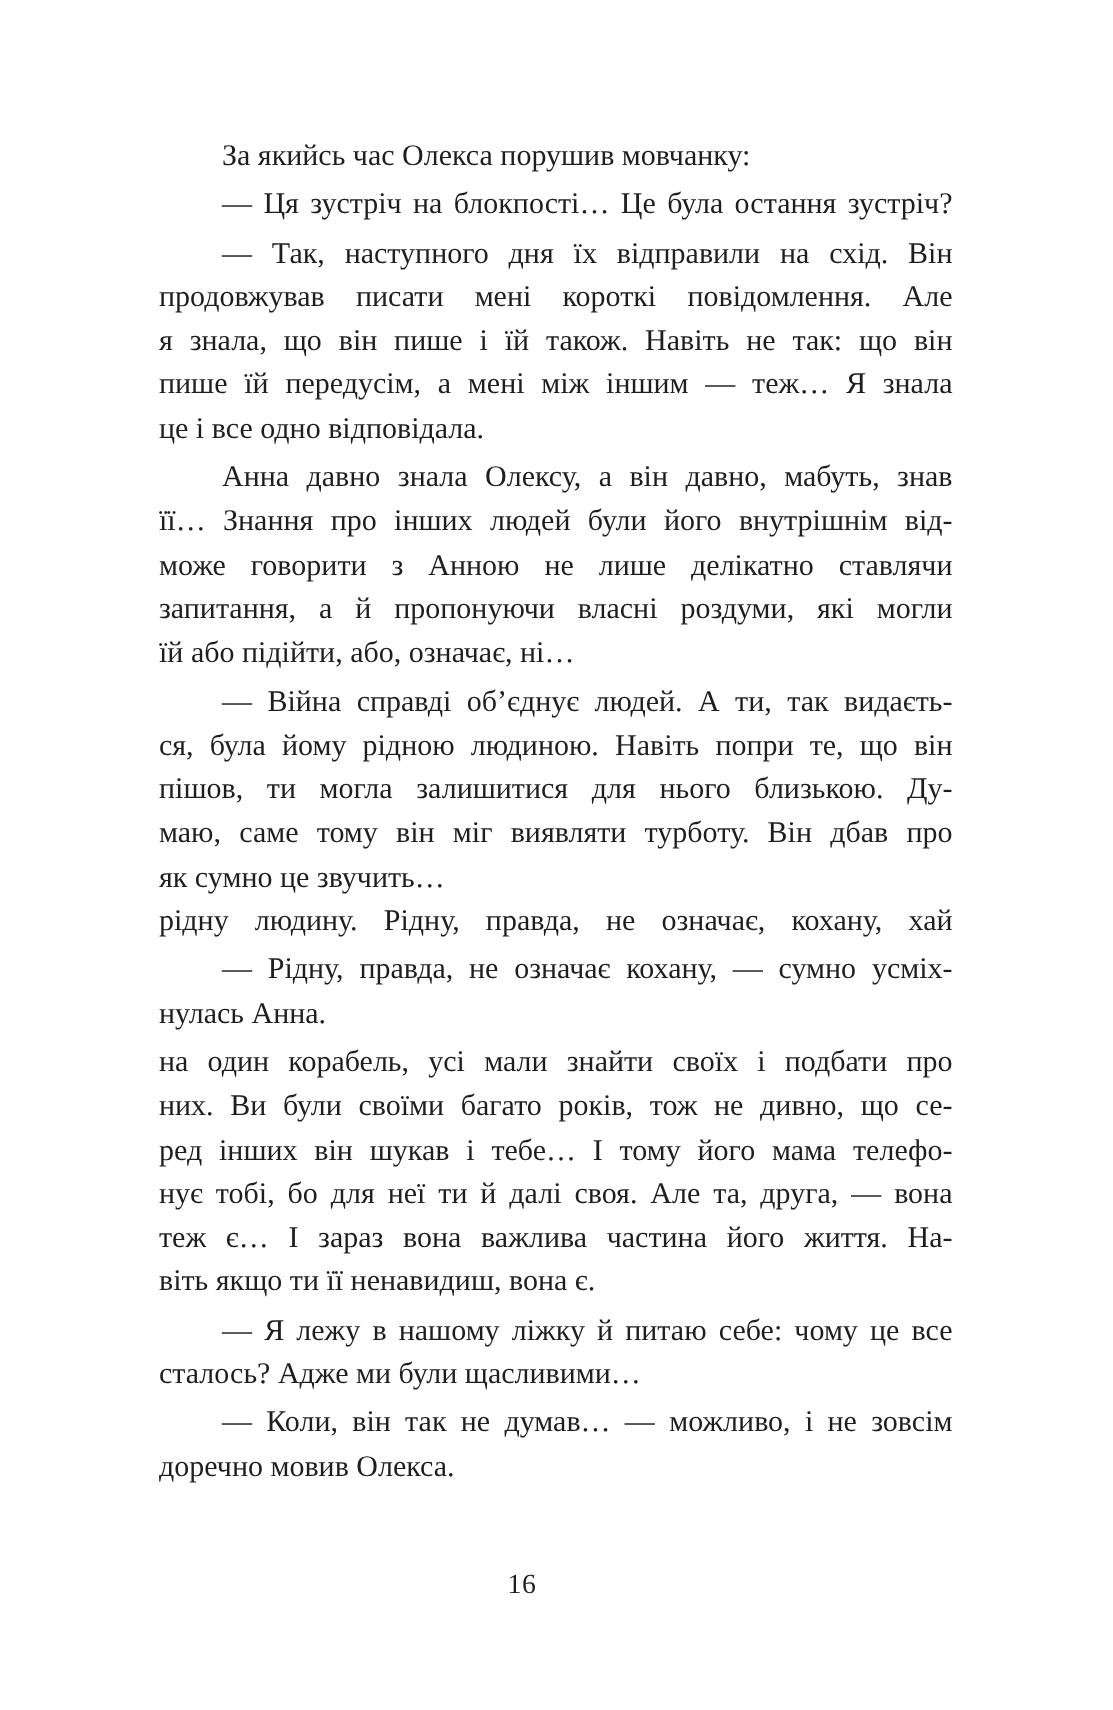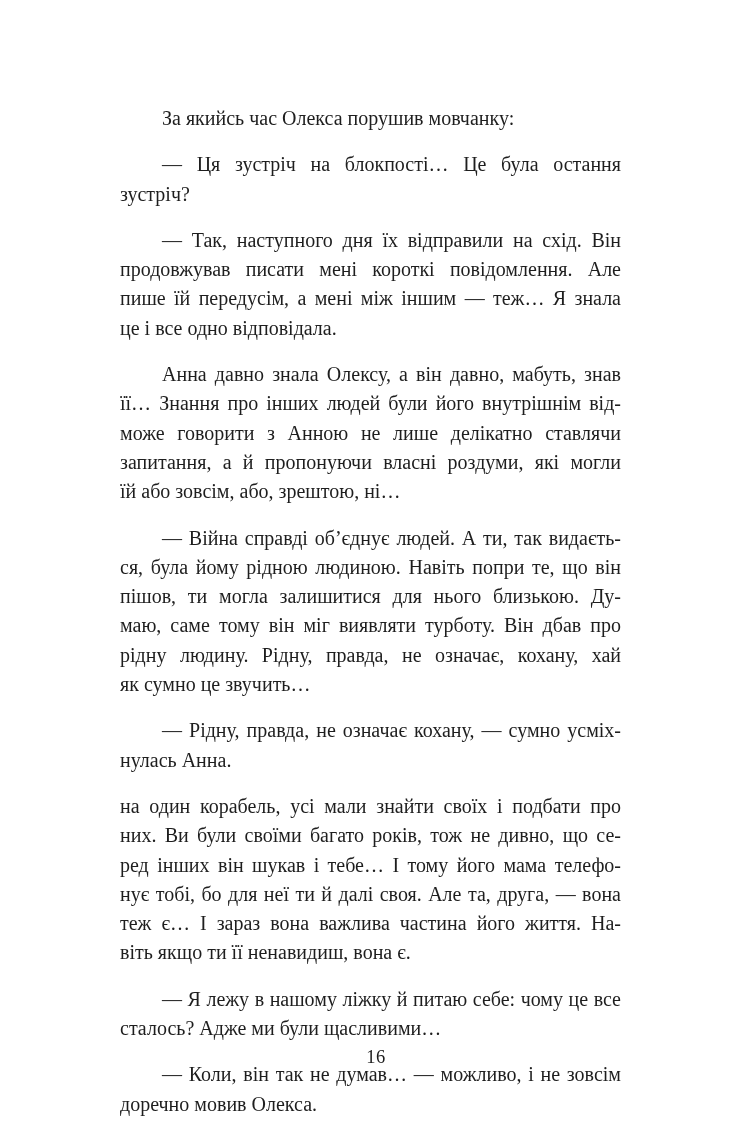--- a/index.html
+++ b/index.html
@@ -19,21 +19,21 @@
   .text-block {
     position: absolute;
     top: 87px;
     left: 103px;
     width: 535px;
     font-size: 20px;
     line-height: 29.3px;
     -webkit-font-smoothing: antialiased;
   }
   .paragraph {
-    margin: 17px;
+    margin: 3px;
     padding: 0;
   }
   .line {
     text-align: left;
   }
   .line.fill {
     text-align: justify;
     text-align-last: justify;
   }
   .line.indent {
@@ -41,54 +41,54 @@
   }
   .page-number {
     position: absolute;
     top: 1047px;
     left: 0;
     width: 696px;
     text-align: center;
     font-size: 18.5px;
     letter-spacing: 0.5px;
     color: #1e1e1e;
-    padding-left: 28px;
   }
 </style>
 </head>
 <body>
 
 <div class="page">
   <main class="text-block" id="text-block">
       <div class="paragraph">
         <div class="line indent">За якийсь час Олекса порушив мовчанку:</div>
       </div>
       <div class="paragraph">
         <div class="line indent fill">— Ця зустріч на блокпості… Це була остання зустріч?</div>
       </div>
       <div class="paragraph">
         <div class="line indent fill">— Так, наступного дня їх відправили на схід. Він</div>
         <div class="line fill">продовжував писати мені короткі повідомлення. Але</div>
+        <div class="line fill">я знала, що він пише і їй також. Навіть не так: що він</div>
         <div class="line fill">пише їй передусім, а мені між іншим — теж… Я знала</div>
         <div class="line">це і все одно відповідала.</div>
       </div>
       <div class="paragraph">
         <div class="line indent fill">Анна давно знала Олексу, а він давно, мабуть, знав</div>
         <div class="line fill">її… Знання про інших людей були його внутрішнім від-</div>
         <div class="line fill">може говорити з Анною не лише делікатно ставлячи</div>
         <div class="line fill">запитання, а й пропонуючи власні роздуми, які могли</div>
-        <div class="line">їй або зовсім, або, зрештою, ні…</div>
+        <div class="line">їй або підійти, або, означає, ні…</div>
       </div>
       <div class="paragraph">
         <div class="line indent fill">— Війна справді об’єднує людей. А ти, так видаєть-</div>
         <div class="line fill">ся, була йому рідною людиною. Навіть попри те, що він</div>
         <div class="line fill">пішов, ти могла залишитися для нього близькою. Ду-</div>
         <div class="line fill">маю, саме тому він міг виявляти турботу. Він дбав про</div>
+        <div class="line">як сумно це звучить…</div>
         <div class="line fill">рідну людину. Рідну, правда, не означає, кохану, хай</div>
-        <div class="line">як сумно це звучить…</div>
       </div>
       <div class="paragraph">
         <div class="line indent fill">— Рідну, правда, не означає кохану, — сумно усміх-</div>
         <div class="line">нулась Анна.</div>
       </div>
       <div class="paragraph">
         <div class="line fill">на один корабель, усі мали знайти своїх і подбати про</div>
         <div class="line fill">них. Ви були своїми багато років, тож не дивно, що се-</div>
         <div class="line fill">ред інших він шукав і тебе… І тому його мама телефо-</div>
         <div class="line fill">нує тобі, бо для неї ти й далі своя. Але та, друга, — вона</div>

